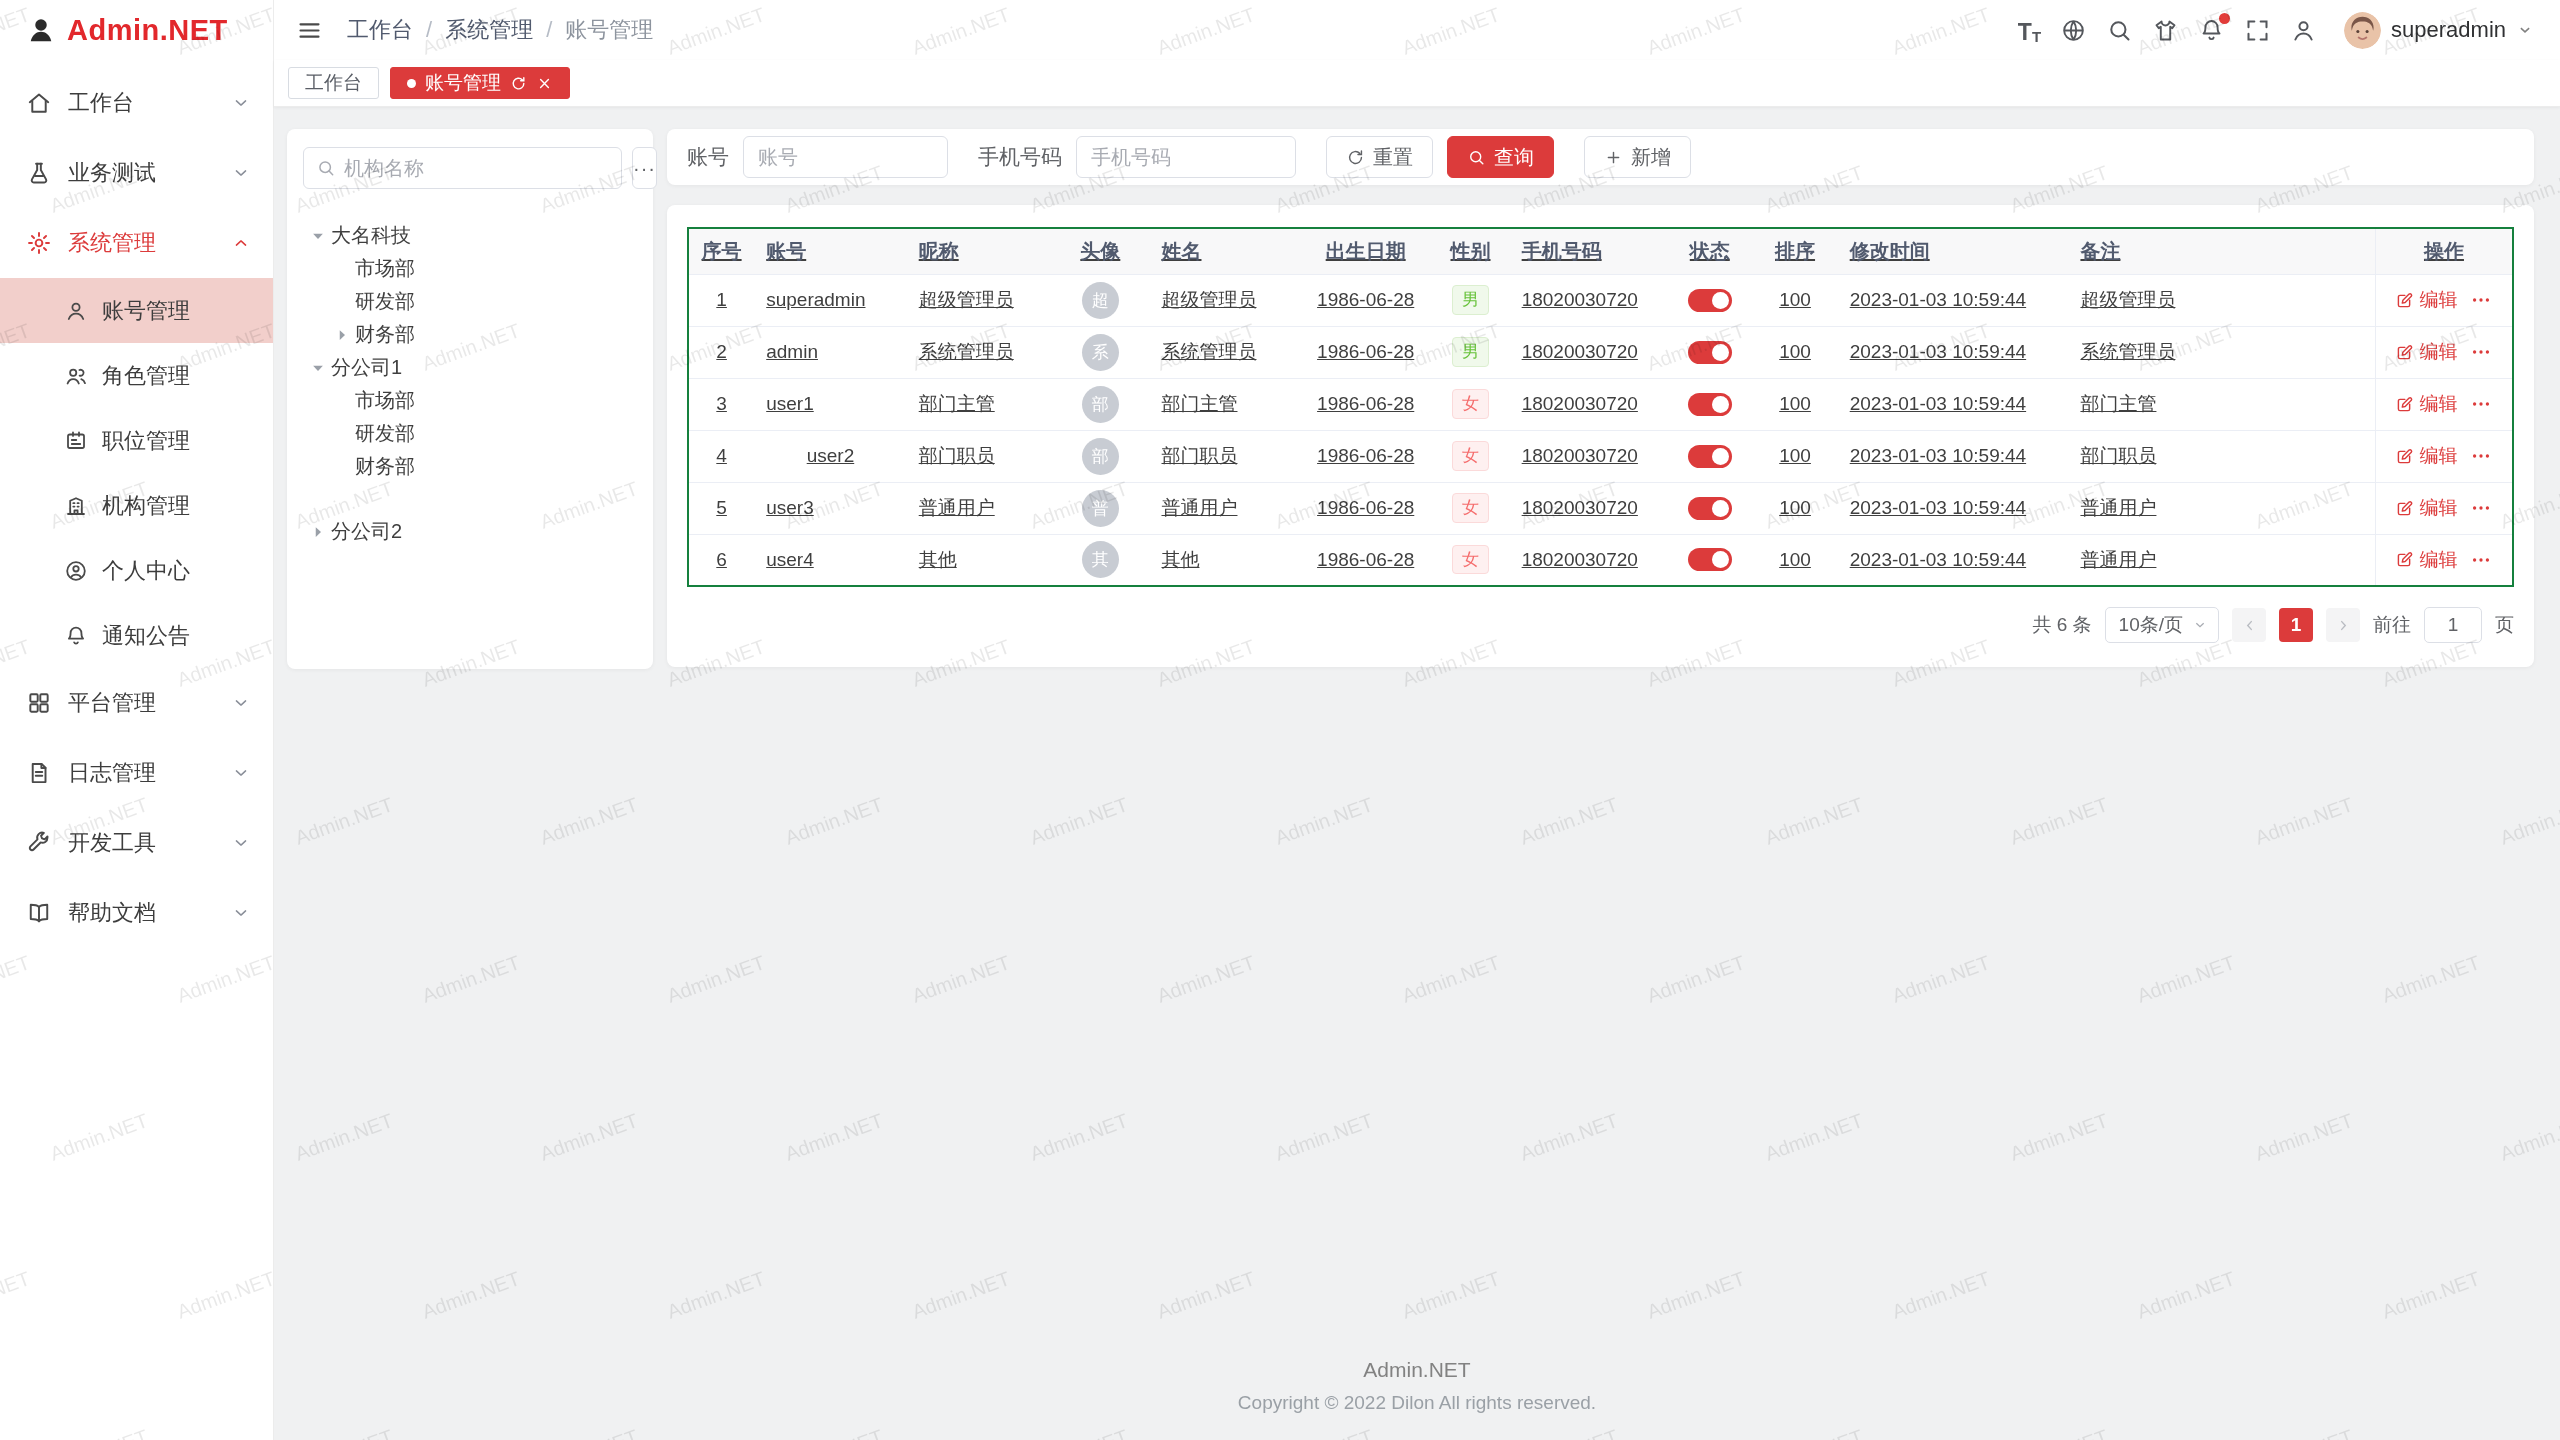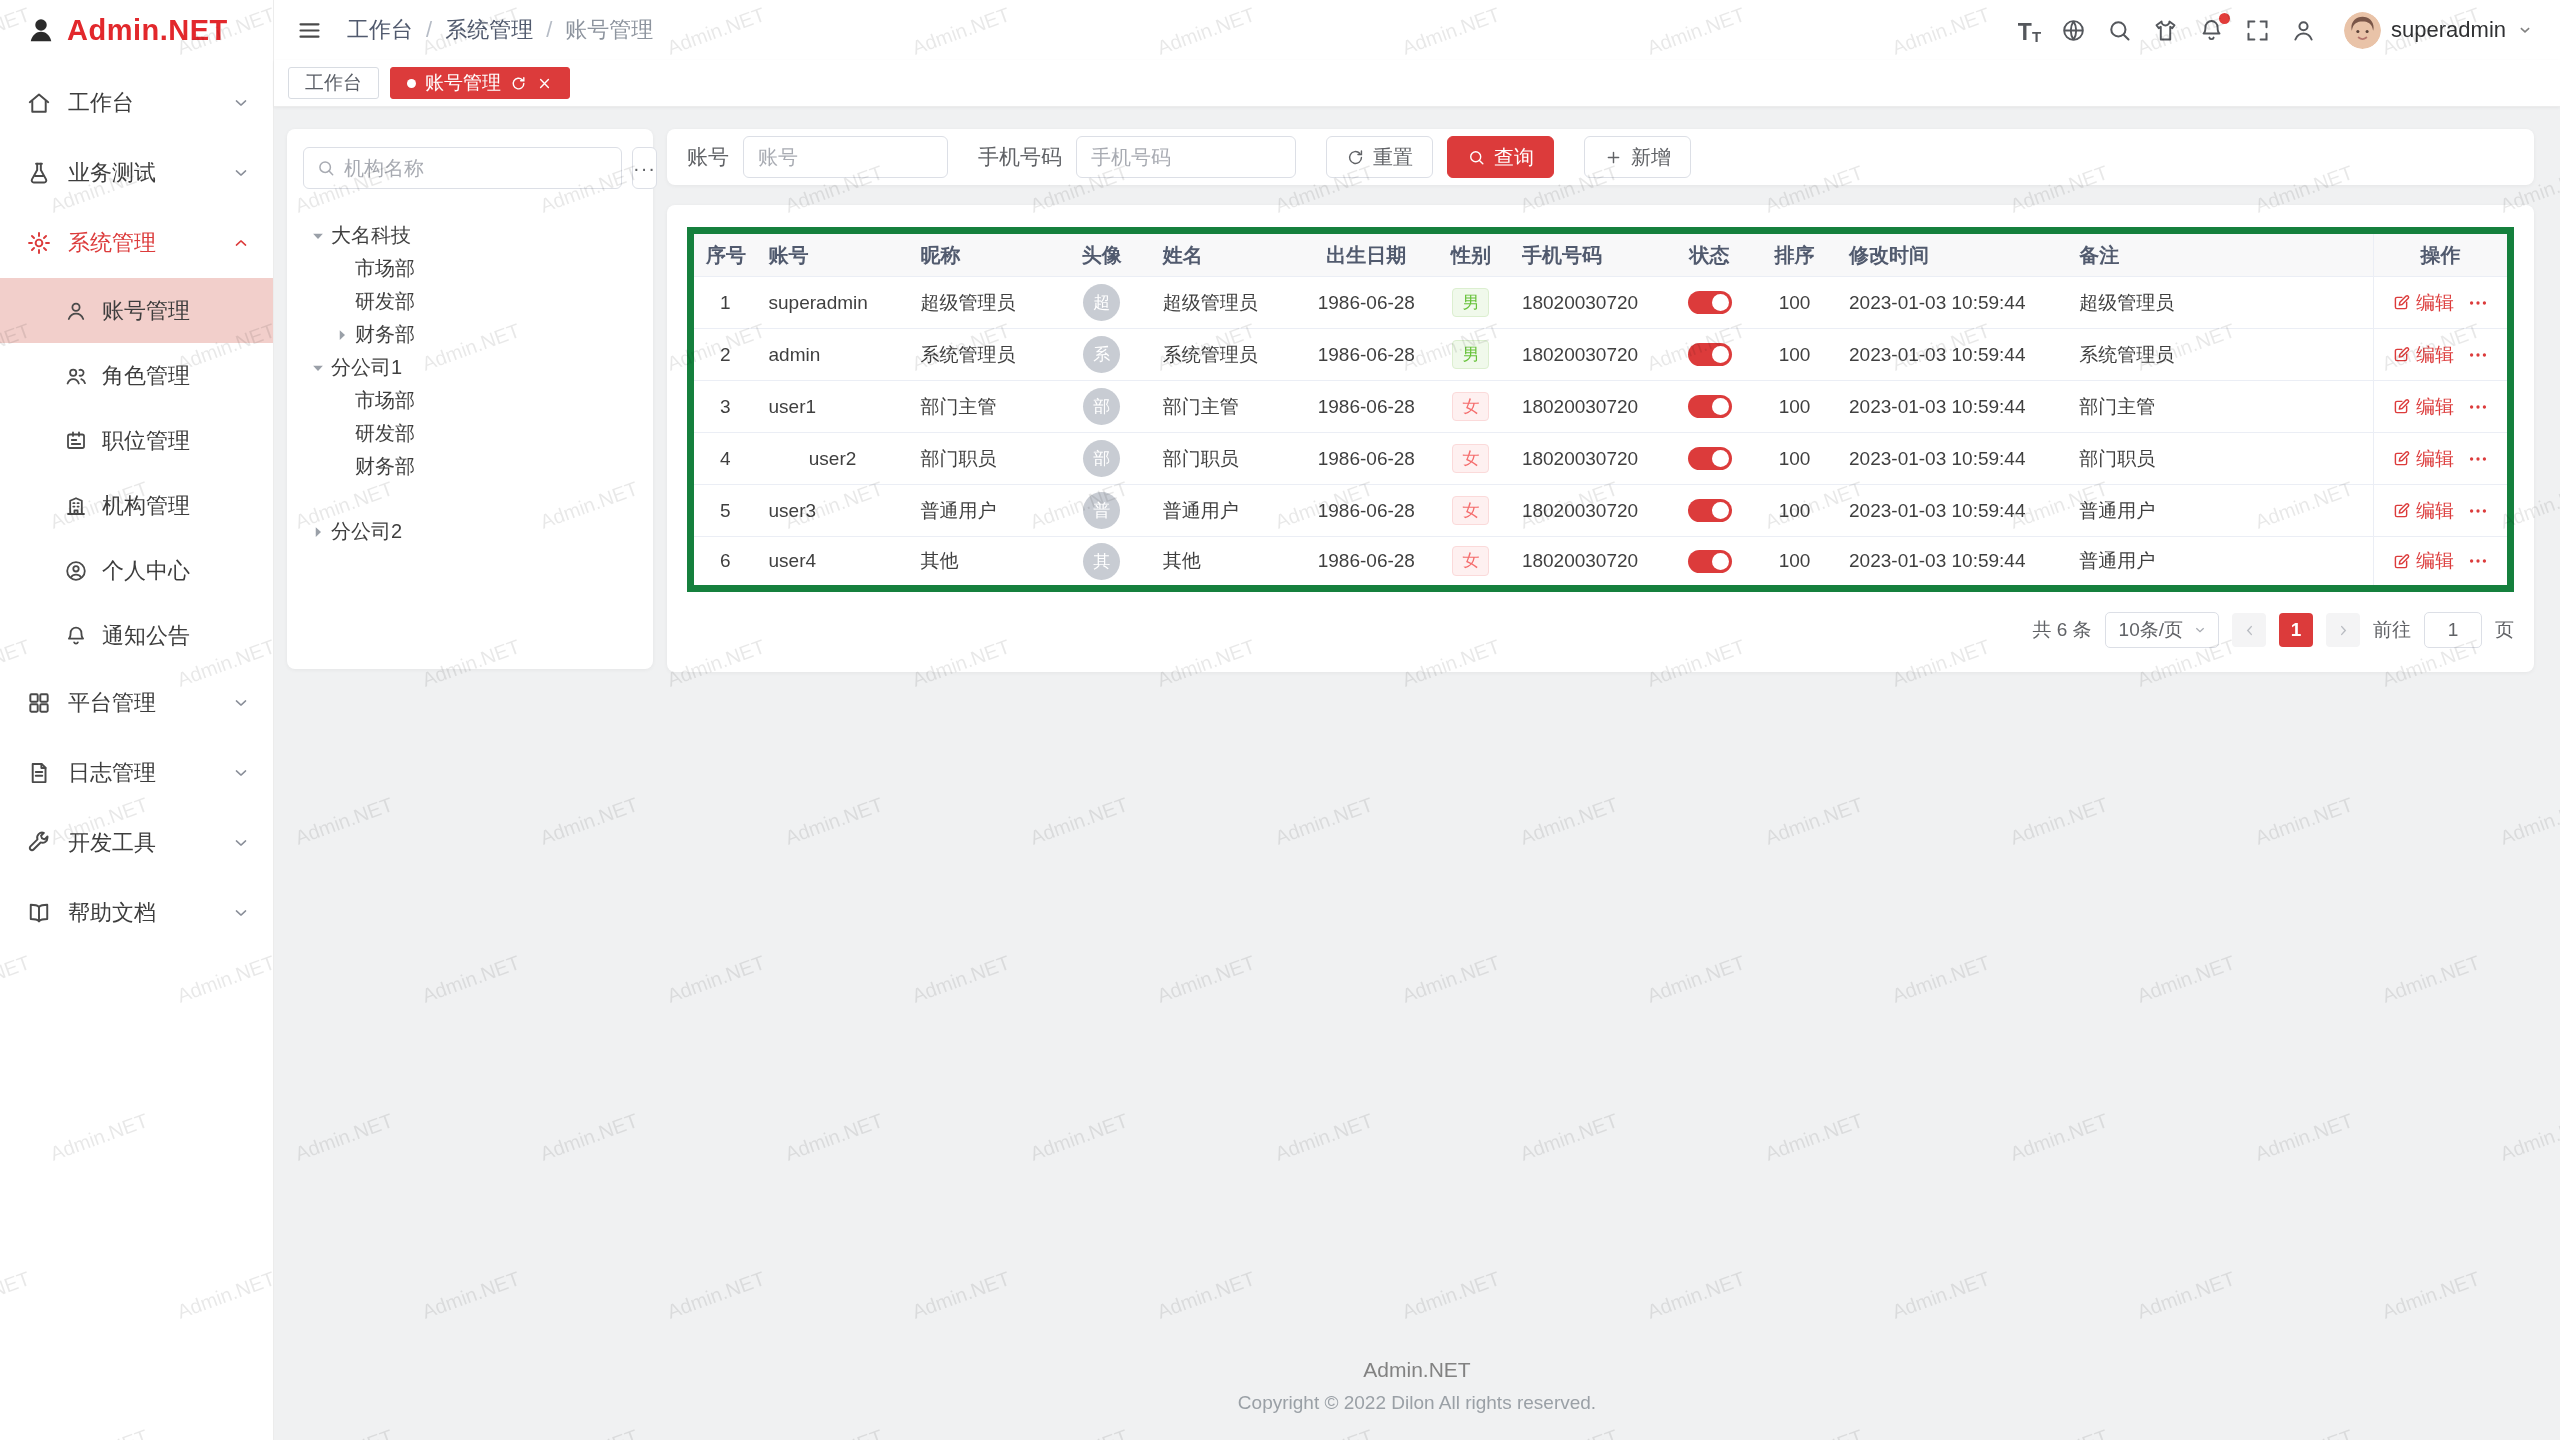--- a/index.html
+++ b/index.html
@@ -86,21 +86,21 @@
   .f-label { font-size: 21px; color: #606266; white-space: nowrap; }
   .f-input { height: 42px; border: 1px solid #dcdfe6; border-radius: 6px; padding: 0 14px; font-size: 20px; color: #333; width: 205px; font-family: inherit; outline: none; }
   .f-input::placeholder { color: #a8abb2; }
   .f-input.phone { width: 220px; }
   .ml { margin-left: 16px; }
   .btn { height: 42px; border-radius: 6px; display: inline-flex; align-items: center; gap: 8px; padding: 0 19px; font-size: 20px; cursor: pointer; border: 1px solid #dcdfe6; background: #fff; color: #606266; font-family: inherit; white-space: nowrap; }
   .btn .icon { width: 19px; height: 19px; }
   .btn.primary { background: #dc3b3b; border-color: #dc3b3b; color: #fff; }
 
   .table-card { padding: 22px 20px 24px; display: flex; flex-direction: column; }
-  table { width: 100%; border-collapse: collapse; table-layout: fixed; font-size: 19px; border: 7px solid #15803d; }
+  table { width: 100%; border-collapse: collapse; table-layout: fixed; font-size: 19px; border: 2px solid #15803d; text-decoration: underline; }
   thead th { background: #f8f8f9; color: #515a6e; font-weight: 700; height: 46px; padding: 0 12px; font-size: 20px; border-bottom: 1px solid #ebeef5; white-space: nowrap; }
   tbody td { height: 52px; padding: 0 12px; border-top: 1px solid #ebeef5; color: #3f3f3f; white-space: nowrap; overflow: hidden; background: #fff; }
   .ops { border-left: 1px solid #ebeef5; }
   .avatar { width: 37px; height: 37px; border-radius: 50%; background: #c8ccd3; color: #fff; display: inline-flex; align-items: center; justify-content: center; font-size: 17px; vertical-align: middle; }
   .tag { display: inline-block; padding: 3px 9px; border-radius: 4px; font-size: 17px; line-height: 1.25; }
   .tag.male { color: #67c23a; background: #f0f9eb; border: 1px solid #dcefd0; }
   .tag.female { color: #f56c6c; background: #fef0f0; border: 1px solid #fbdada; }
   .switch { width: 44px; height: 23px; border-radius: 12px; background: #dc3b3b; display: inline-block; position: relative; cursor: pointer; vertical-align: middle; }
   .switch .knob { position: absolute; top: 3px; right: 3px; width: 17px; height: 17px; border-radius: 50%; background: #fff; }
   .op-edit { color: #dc3b3b; display: inline-flex; align-items: center; gap: 5px; cursor: pointer; font-size: 19px; text-decoration: none; vertical-align: middle; }

